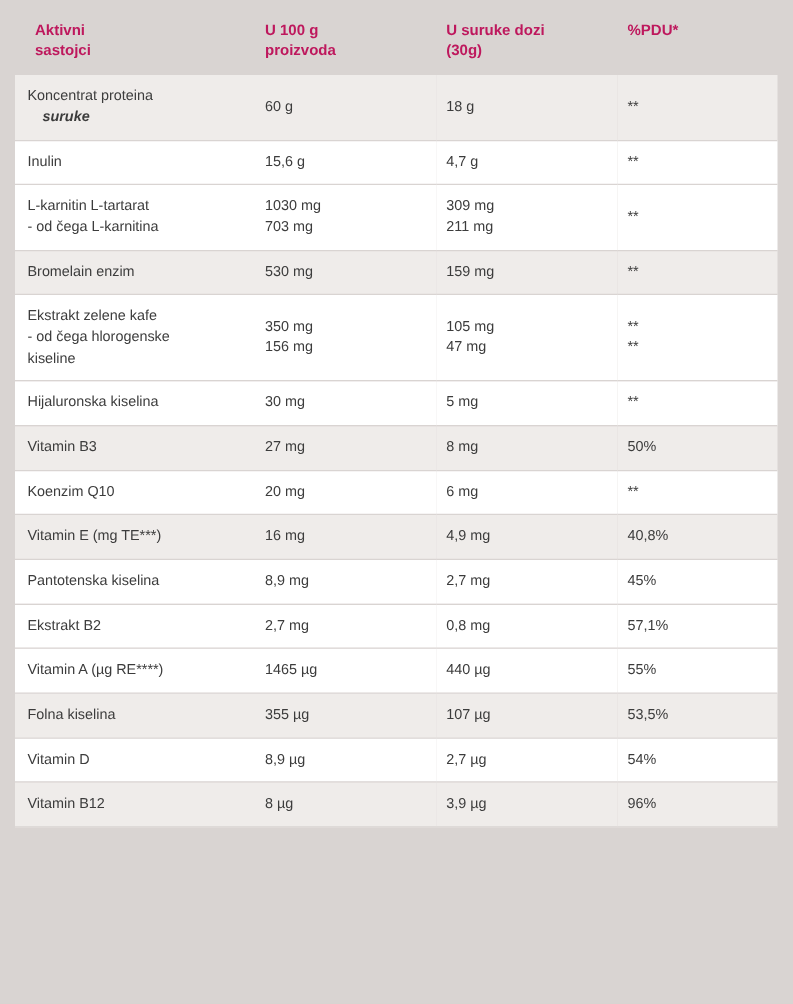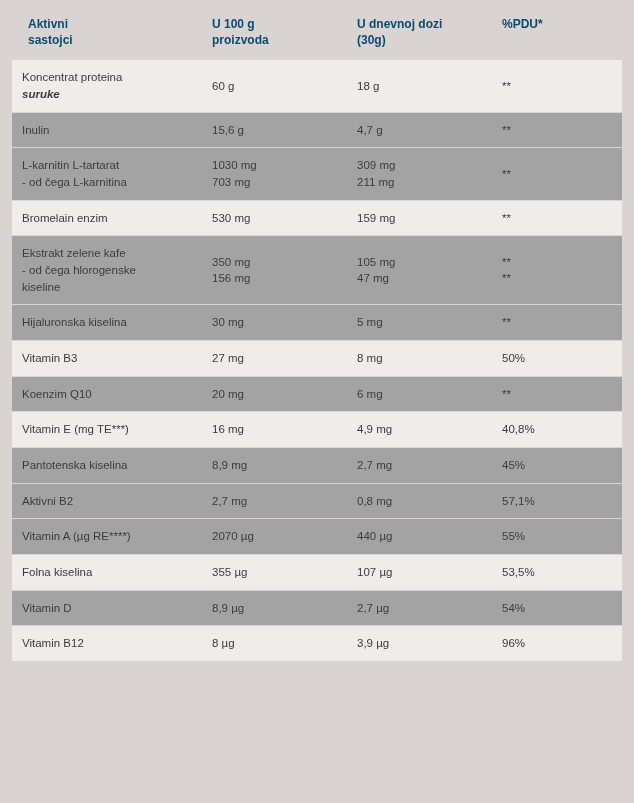--- a/index.html
+++ b/index.html
@@ -29,48 +29,49 @@
   table.nutrition col.c0 { width: 192px; }
   table.nutrition col.c1 { width: 145px; }
   table.nutrition col.c2 { width: 145px; }
   table.nutrition col.c3 { width: 128px; }
 
   thead th {
     background: #d9d4d2;
     font-size: 12px;
     font-weight: bold;
     text-align: left;
-    color: #0c4a6e;
+    color: #be185d;
     vertical-align: top;
     padding: 10px 8px 12px 8px;
     line-height: 1.35;
     border: none;
   }
   thead th.first { padding-left: 16px; }
 
   tbody td {
     font-size: 11.5px;
     color: #3c3c3c;
     vertical-align: middle;
     padding: 9px 8px;
     line-height: 1.45;
     border-bottom: 1px solid #c9c3c1;
   }
   tbody td.first { padding-left: 10px; }
   tbody tr.odd td { background: #efecea; }
-  tbody tr.even td { background: #a3a3a3; }
+  tbody tr.even td { background: #ffffff; }
   tbody tr.odd td { border-bottom: 1px solid #d9d4d2; }
   tbody tr.even td { border-bottom: 1px solid #d9d4d2; }
 
   td .sub {
     display: block;
   }
   td em.bolditalic {
     font-style: italic;
     font-weight: bold;
+    margin-left: 12px;
   }
   .name-line { display: block; }
 </style>
 </head>
 <body>
 
 <div class="page">
 
   <table class="nutrition">
     <colgroup>
@@ -83,21 +84,21 @@
       <tr>
         <th class="first">
           <span class="name-line">Aktivni</span>
           <span class="name-line">sastojci</span>
         </th>
         <th>
           <span class="name-line">U 100 g</span>
           <span class="name-line">proizvoda</span>
         </th>
         <th>
-          <span class="name-line">U dnevnoj dozi</span>
+          <span class="name-line">U suruke dozi</span>
           <span class="name-line">(30g)</span>
         </th>
         <th>
           <span class="name-line">%PDU*</span>
         </th>
       </tr>
     </thead>
     <tbody id="tbody">
         <tr class="odd">
           <td class="first">
@@ -243,38 +244,38 @@
           </td>
           <td>
             <span class="sub">2,7 mg</span>
           </td>
           <td>
             <span class="sub">45%</span>
           </td>
         </tr>
         <tr class="even">
           <td class="first">
-            <span class="name-line">Aktivni B2</span>
+            <span class="name-line">Ekstrakt B2</span>
           </td>
           <td>
             <span class="sub">2,7 mg</span>
           </td>
           <td>
             <span class="sub">0,8 mg</span>
           </td>
           <td>
             <span class="sub">57,1%</span>
           </td>
         </tr>
         <tr class="even">
           <td class="first">
             <span class="name-line">Vitamin A (µg RE****)</span>
           </td>
           <td>
-            <span class="sub">2070 µg</span>
+            <span class="sub">1465 µg</span>
           </td>
           <td>
             <span class="sub">440 µg</span>
           </td>
           <td>
             <span class="sub">55%</span>
           </td>
         </tr>
         <tr class="odd">
           <td class="first">

